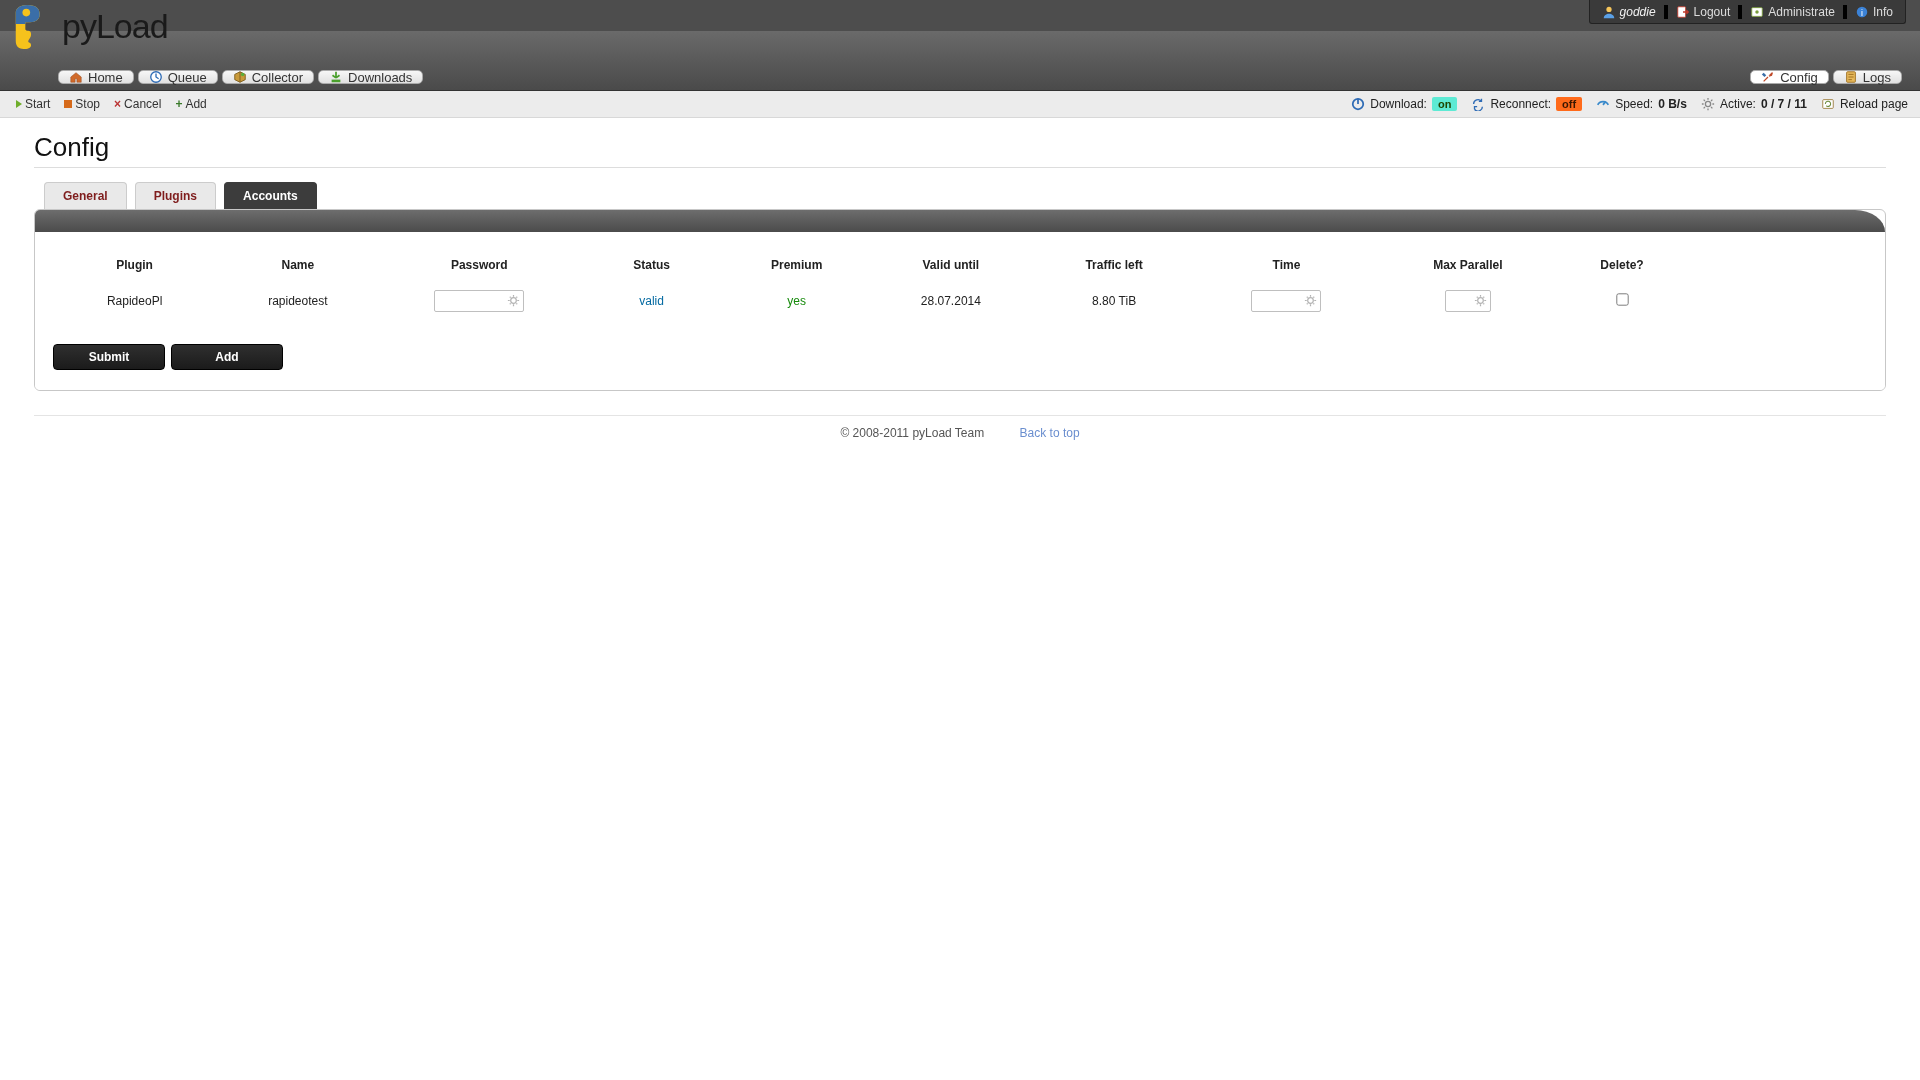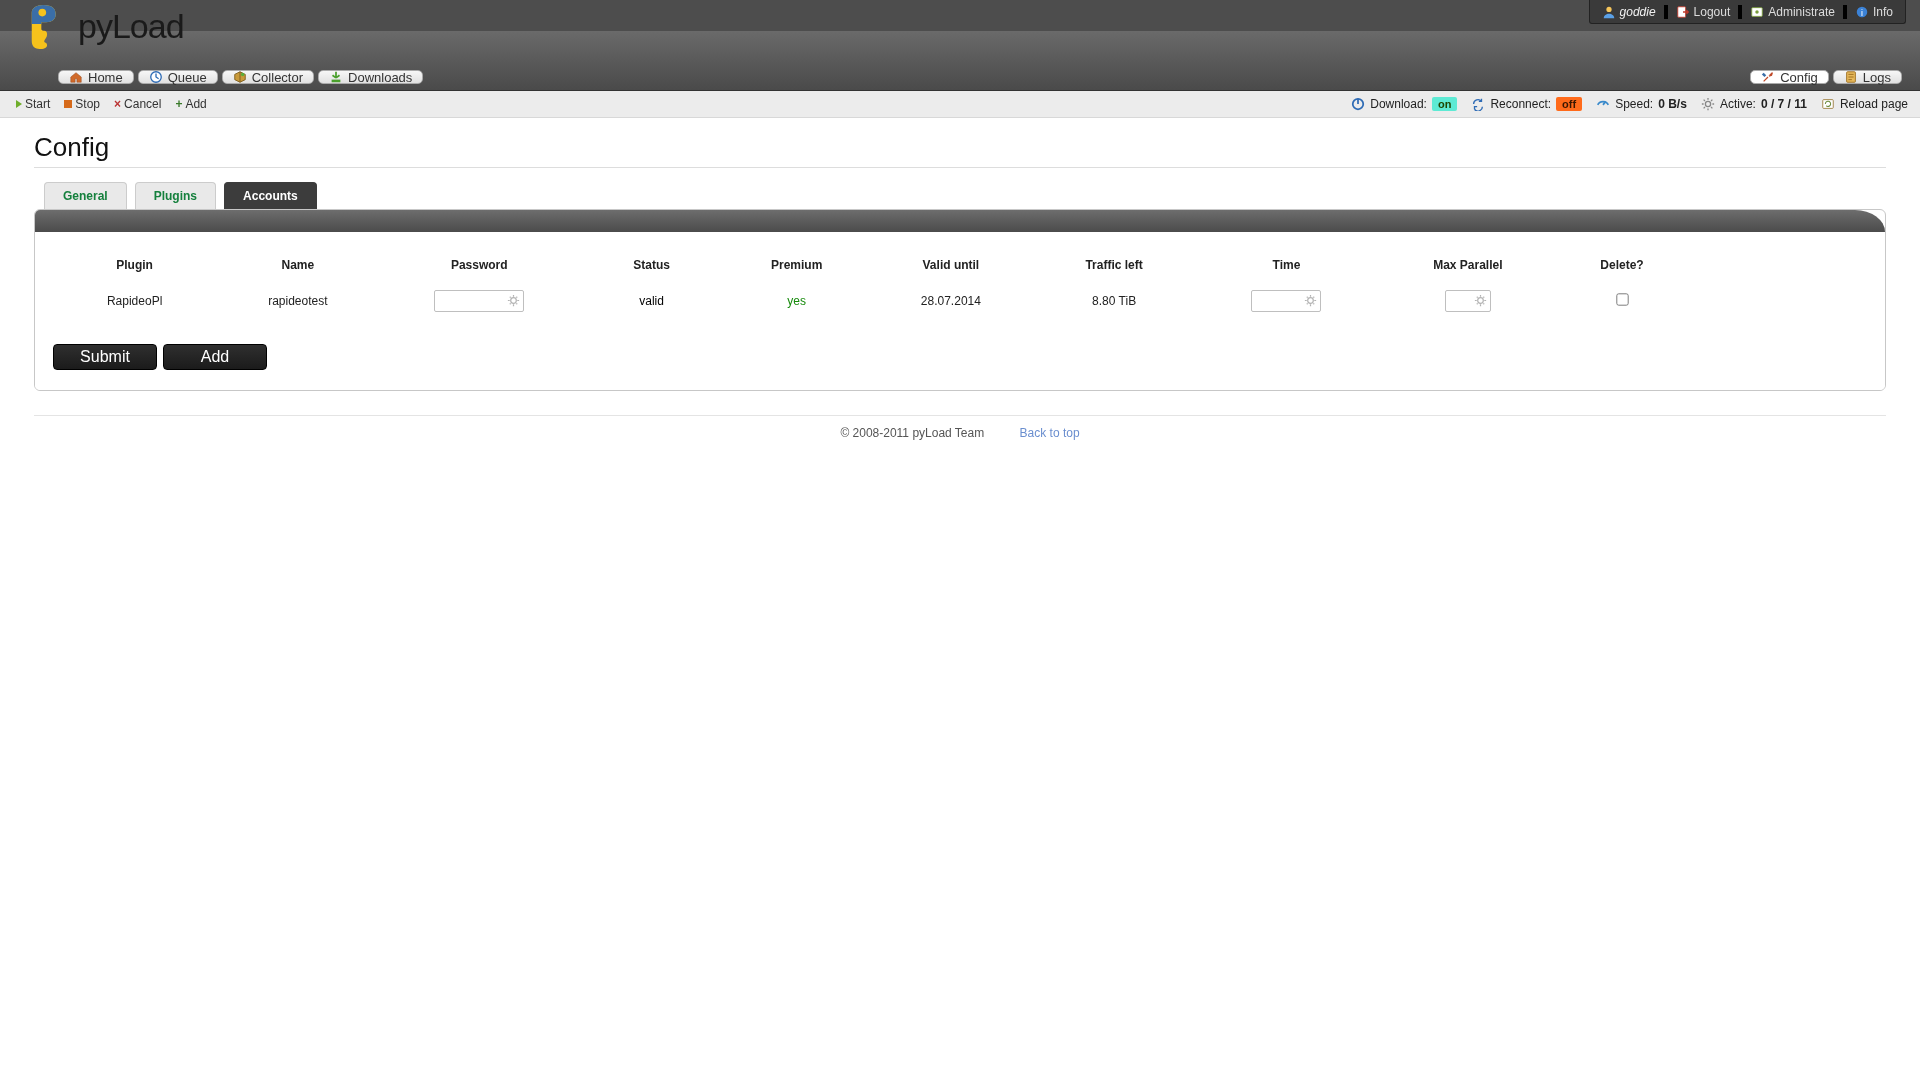--- a/index.html
+++ b/index.html
@@ -28,21 +28,21 @@
   
   .navband {
     height:60px;
     background:linear-gradient(#6a6a6a 0%, #5d5d5d 40%, #4a4a4a 100%);
     border-bottom:1px solid #333;
     position:relative;
     display:flex; align-items:flex-end; justify-content:space-between;
     padding:0 14px 6px 58px;
   }
   .logo {
-    position:absolute; left:26px; top:-28px; display:flex; align-items:center;
+    position:absolute; left:10px; top:-28px; display:flex; align-items:center;
     gap:6px; color:#1a1a1a; font-size:34px; font-weight:500;
   }
   .logo .mark{width:46px;height:46px;position:relative;}
   .logo .mark svg{width:46px;height:46px;}
   .logo .txt{font-family:Arial; letter-spacing:-1px;}
   .navbtn, .navbtn-right {
     display:inline-flex; align-items:center; gap:5px;
     background:linear-gradient(#f7f7f7,#e1e1e1);
     border:1px solid #aaa; border-radius:5px;
     padding:4px 10px; font-size:13px; color:#333;
@@ -72,40 +72,40 @@
   .tri.stop{width:8px;height:8px;background:#d66a1a;border:none;}
   .xmark{color:#b33; font-weight:bold;}
   .plus{color:#3a7a2a;font-weight:bold;}
 
   
   .page{padding:8px 34px 20px 34px;}
   h1.page-title{font-size:26px;font-weight:500;color:#111;margin:6px 0 4px;}
   .divider{border:none;border-top:1px solid #ddd;margin-bottom:14px;}
   
   .tabs{display:flex;gap:8px;margin-left:10px;}
-  .tab{background:#e9e9e9;border:1px solid #ccc;border-bottom:none;padding:6px 18px;border-radius:4px 4px 0 0;color:#15803d;font-size:12px;font-weight:bold;cursor:pointer;}
+  .tab{background:#e9e9e9;border:1px solid #ccc;border-bottom:none;padding:6px 18px;border-radius:4px 4px 0 0;color:#7f1d1d;font-size:12px;font-weight:bold;cursor:pointer;}
   .tab.active{background:#3c3c3c;color:#fff;border-color:#3c3c3c;}
   
   .panel{
     border:1px solid #c7c7c7;border-radius:6px;overflow:hidden;
   }
   .panel .bar{height:22px;background:linear-gradient(#6d6d6d,#4b4b4b);border-top-right-radius:30px 22px;}
   .panel .inner{background:#fff;padding:20px 18px 20px 18px;}
   table.accounts{width:100%;border-collapse:collapse;font-size:12px;text-align:center;}
   table.accounts th{font-weight:bold;padding:6px 4px 14px;}
   table.accounts td{padding:4px 4px;}
-  .valid{color:#000000;font-weight:500;}
+  .valid{color:#0369a1;font-weight:500;}
   .yes{color:#168a0b;font-weight:500;}
   .inputwrap{position:relative;width:90px;margin:0 auto;}
   .inputwrap input{width:100%;height:22px;border:1px solid #bfbfbf;border-radius:2px;padding:2px 20px 2px 4px;font-size:12px;background:#fff;}
   .inputwrap .gear{position:absolute;right:3px;top:3px;width:15px;height:15px;opacity:.55;}
   .btnrow{display:flex;gap:6px;margin-top:28px;}
   .darkbtn{
     background:linear-gradient(#2f2f2f,#1b1b1b);color:#fff;border:1px solid #000;border-radius:4px;
-    width:104px;height:26px;font-size:16px;font-weight:normal;cursor:pointer;
+    width:112px;height:26px;font-size:12px;font-weight:bold;cursor:pointer;
   }
   
   .footer{text-align:center;color:#555;font-size:12px;padding:10px 0 30px;border-top:1px solid #e4e4e4;margin:4px 34px 0;}
   .footer a{color:#6a8ecf;text-decoration:none;padding-left:32px;}
   input[type=checkbox]{transform:scale(0.95);}
 </style>
 </head>
 <body>
 
 <div class="userbar">

